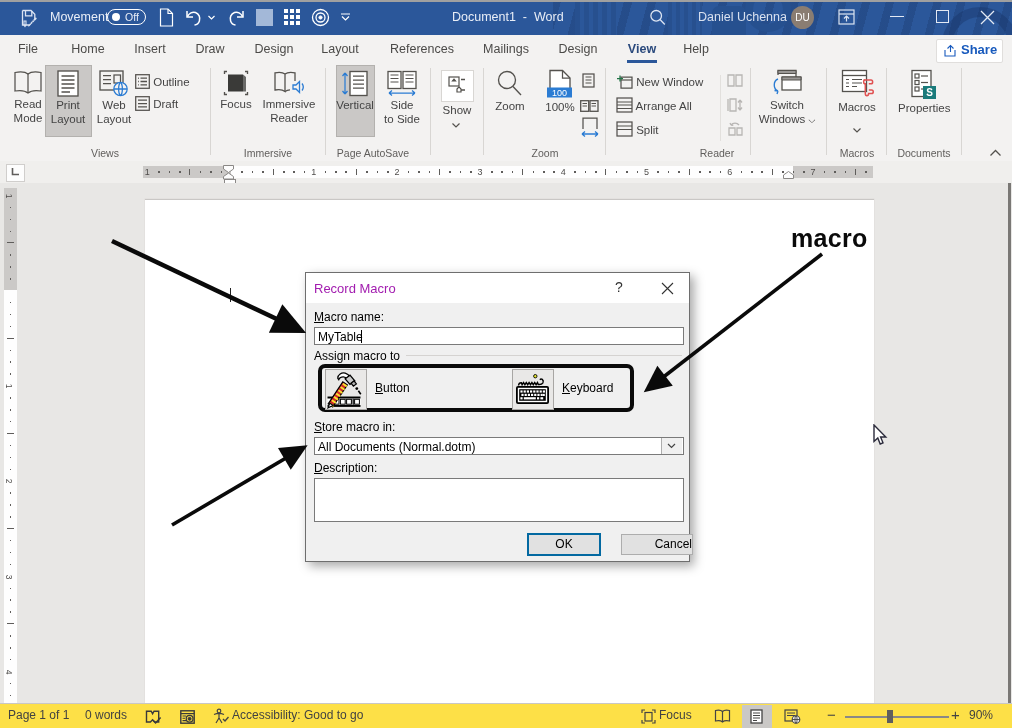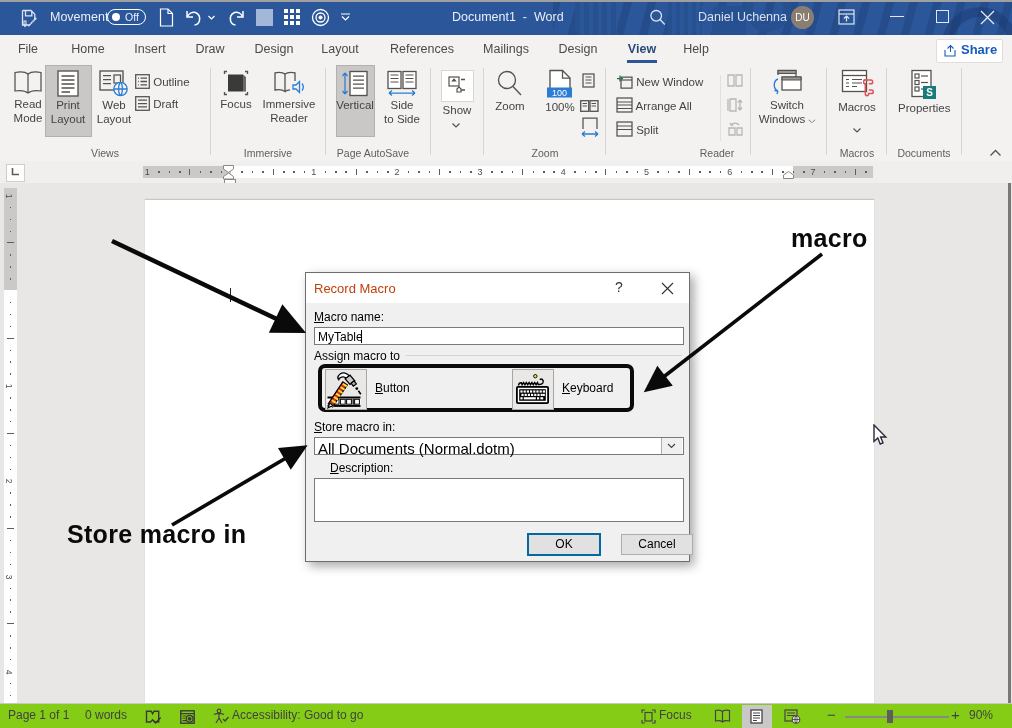--- a/index.html
+++ b/index.html
@@ -31,21 +31,21 @@
 #canvas{position:absolute;left:0;top:183px;width:1012px;height:520px;background:#e8e7e5;overflow:hidden;}
 #page{position:absolute;left:145px;top:16px;width:729px;height:504px;background:#ffffff;border-top:1px solid #c9c7c5;box-shadow:0 0 0 0.5px #dddbd9;}
 #vruler{position:absolute;left:4px;top:5px;width:13px;height:515px;background:#fefefe;}
 
 #dlg{position:absolute;left:305px;top:89px;width:383px;height:288px;background:#f0f0f0;border:1px solid #6e6e6e;box-shadow:4px 4px 10px rgba(0,0,0,0.35);font-size:12px;color:#000;}
 #dlgtitle{position:absolute;left:0;top:0;width:100%;height:30px;background:#ffffff;}
 .dlglabel{position:absolute;font-size:12px;color:#000;}
 .dlginput{position:absolute;background:#fff;border:1px solid #7a7a7a;}
 .dbtn{position:absolute;width:70px;height:19px;background:#e1e1e1;border:1px solid #adadad;font-size:12px;text-align:center;line-height:19px;}
 
-#statusbar{position:absolute;left:0;top:703px;width:1012px;height:25px;background:#84cc16;border-top:1px solid #c9c7c5;font-size:12px;color:#424242;}
+#statusbar{position:absolute;left:0;top:703px;width:1012px;height:25px;background:#fde047;border-top:1px solid #c9c7c5;font-size:12px;color:#424242;}
 .sbtxt{position:absolute;top:4px;font-size:12px;color:#424242;white-space:nowrap;}
 
 .ann{position:absolute;font-weight:bold;color:#0a0a0a;font-size:25px;letter-spacing:0.3px;line-height:1;white-space:nowrap;}
 </style>
 </head>
 <body>
 <div id="app">
 
 <div id="titlebar">
  <div class="pat" style="left:553px;top:0;width:459px;height:35px;background:
@@ -509,21 +509,21 @@
           <div class="tick" style="left:5.5px;top:506.6px;width:1.5px;height:1.5px;"></div>
         </div>
  </div>
 
  <div style="position:absolute;left:230px;top:105px;width:1px;height:14px;background:#222;"></div>
 
  <div style="position:absolute;left:1008px;top:0;width:2.5px;height:520px;background:#7a7875;"></div>
 
  <div id="dlg">
   <div id="dlgtitle"></div>
-  <div style="position:absolute;left:8px;top:8px;font-size:13px;color:#c2410c;">Record Macro</div>
+  <div style="position:absolute;left:8px;top:8px;font-size:13px;color:#a21caf;">Record Macro</div>
   <div style="position:absolute;left:309px;top:6px;font-size:14px;color:#333;">?</div>
   <svg style="position:absolute;left:355px;top:9px" width="13" height="13" viewBox="0 0 13 13" stroke="#333" stroke-width="1.1">
           <path d="M1 1 L12 12 M12 1 L1 12"></path>
         </svg>
   <div class="dlglabel" style="left:8px;top:37px;"><u>M</u>acro name:</div>
   <div class="dlginput" style="left:8px;top:54px;width:368px;height:16px;"></div>
   <div style="position:absolute;left:12px;top:57px;font-size:12px;">MyTable</div>
   <div style="position:absolute;left:54.5px;top:57px;width:1px;height:13px;background:#000;"></div>
   <div class="dlglabel" style="left:8px;top:76px;">Assign macro to</div>
   <div style="position:absolute;left:100px;top:82px;width:276px;height:1px;background:#d5d3d1;"></div>
@@ -581,37 +581,36 @@
             <rect x="10.8" y="27.2" width="12" height="2.2"></rect>
             <rect x="24" y="27.2" width="2.2" height="2.2"></rect>
             <rect x="27.4" y="27.2" width="2.8" height="2.2"></rect>
 </g>
 <path d="M5.5 15.5 q0.3 -2.8 2.8 -2.8 l0.8 2 l1.4 -2.2 l1.4 2.2 l1.4 -2.2 l1.4 2.2 l1.4 -2.2 l1.4 2.2 l1.4 -2.2 l1.4 2.2 l1.4 -2.2 l1.4 2.2 l1.4 -2.2 l0.8 2 q3.5 0.3 4.6 -1.7 q1 -2 -0.6 -3.4 q-1.4 -1 -2.4 0.3" fill="none" stroke="#000" stroke-width="1.4"></path>
 <circle cx="22.3" cy="6.2" r="1.7" fill="#e8e833" stroke="#000" stroke-width="0.9"></circle>
 </svg>
   <div class="dlglabel" style="left:256px;top:108px;"><u>K</u>eyboard</div>
   <div class="dlglabel" style="left:8px;top:147px;"><u>S</u>tore macro in:</div>
   <div class="dlginput" style="left:8px;top:164px;width:368px;height:16px;"></div>
-  <div style="position:absolute;left:12px;top:167px;font-size:15px;">All Documents (Normal.dotm)</div>
+  <div style="position:absolute;left:12px;top:167px;font-size:12px;">All Documents (Normal.dotm)</div>
   <div style="position:absolute;left:355px;top:165px;width:20px;height:16px;background:#f0f0f0;border-left:1px solid #adadad;"></div>
   <svg style="position:absolute;left:361px;top:170px" width="9" height="6" viewBox="0 0 9 6" fill="none" stroke="#444" stroke-width="1.2">
           <path d="M1 1 L4.5 4.5 L8 1"></path>
         </svg>
-  <div class="dlglabel" style="left:24px;top:188px;"><u>D</u>escription:</div>
+  <div class="dlglabel" style="left:8px;top:188px;"><u>D</u>escription:</div>
   <div class="dlginput" style="left:8px;top:205px;width:368px;height:42px;"></div>
   <div class="dbtn" style="left:221px;top:260px;border:2px solid #0369a1;">OK</div>
-  <div class="dbtn" style="left:315px;top:261px;">Cancel</div>
+  <div class="dbtn" style="left:315px;top:261px;text-align:right;">Cancel</div>
  </div>
 
  <svg style="position:absolute;left:872px;top:241px" width="16" height="24" viewBox="0 0 16 24">
   <path d="M2 1 L2 17.5 L5.8 14 L8.2 20 L11 18.8 L8.6 13 L13.8 13 Z" fill="#fff" stroke="#2a2a3a" stroke-width="1.4"></path>
  </svg>
 
  <div class="ann" style="left:791px;top:43px;">macro</div>
- <div class="ann" style="left:67px;top:339px;">Store macro in</div>
  <svg style="position:absolute;left:0;top:0;width:1012px;height:520px;pointer-events:none" viewBox="0 0 1012 520">
   <defs>
    <marker id="ah" markerWidth="9" markerHeight="8" refX="6.5" refY="4" orient="auto">
     <path d="M0.5 0.5 L8 4 L0.5 7.5 Z" fill="#0a0a0a"></path>
    </marker>
   </defs>
   <line x1="112" y1="58" x2="300" y2="147" stroke="#0a0a0a" stroke-width="4.5" marker-end="url(#ah)"></line>
   <line x1="822" y1="71" x2="648" y2="206" stroke="#0a0a0a" stroke-width="3.6" marker-end="url(#ah)"></line>
   <line x1="172" y1="342" x2="303" y2="265" stroke="#0a0a0a" stroke-width="3.6" marker-end="url(#ah)"></line>
  </svg>

